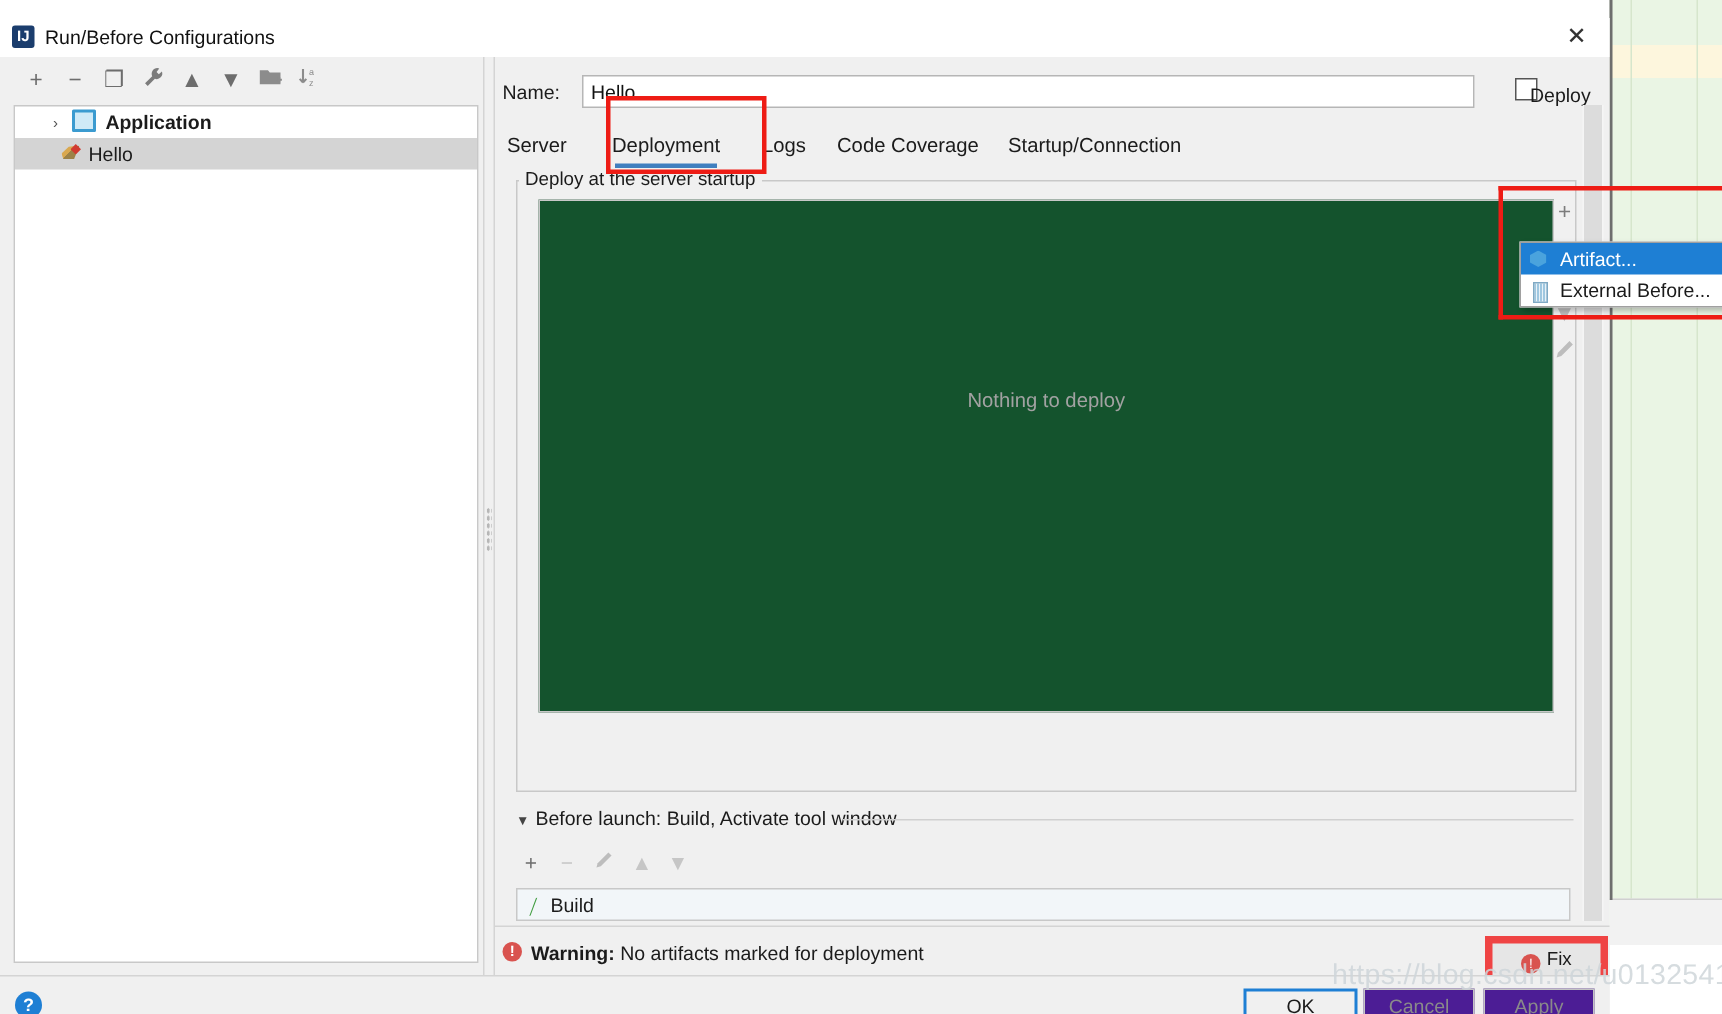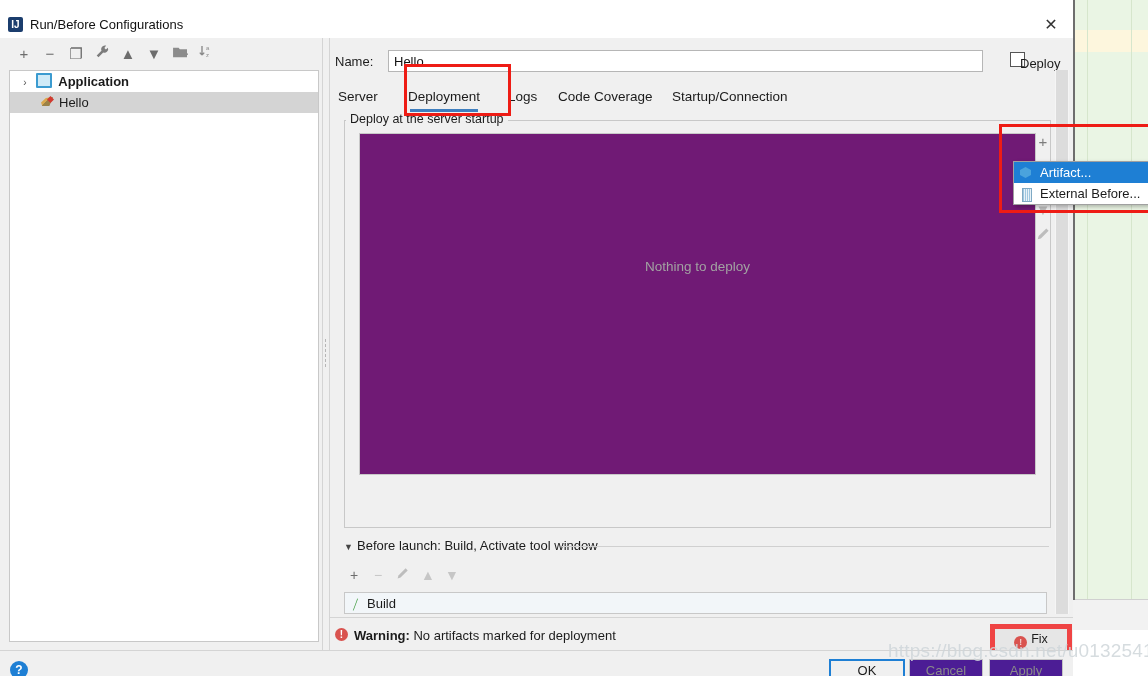--- a/index.html
+++ b/index.html
@@ -26,21 +26,21 @@
   #titlebar .tb-close{position:absolute;right:0;top:0;width:44px;height:26px;text-align:center;
      line-height:26px;font-size:16px;color:#333;cursor:default;}
 
   
   #left-panel{position:absolute;left:0;top:26px;width:325px;height:612px;background:#f0f0f0;}
   #left-toolbar{position:absolute;left:0;top:0;width:325px;height:32px;}
   #left-toolbar .tbtn{position:absolute;top:6px;width:20px;height:20px;text-align:center;line-height:20px;
      font-size:15px;color:#6d6d6d;cursor:default;}
   #tree{position:absolute;left:9px;top:32px;width:308px;height:570px;background:#fff;border:1px solid #c8c8c8;
      border-top:1px solid #c8c8c8;overflow:hidden;}
-  .tree-row{position:relative;height:21px;line-height:21px;white-space:nowrap;padding-left:8px;font-size:13px;}
+  .tree-row{position:relative;height:21px;line-height:21px;white-space:nowrap;padding-left:20px;font-size:13px;}
   .tree-row.sel{background:#d4d4d4;}
   .tree-row .twisty{display:inline-block;width:14px;color:#555;font-size:10px;text-align:center;vertical-align:middle;}
   .tree-row .ticon{display:inline-block;width:16px;height:14px;vertical-align:-2px;margin-right:3px;position:relative;}
   .tree-row .tlabel{font-weight:bold;}
   .tree-row.child .tlabel{font-weight:normal;}
   .ic-app{border:2px solid #3b9bd0;background:#cfeaf7;width:12px;height:11px;border-radius:1px;}
   .ic-tomcat{width:16px;height:14px;background:
      radial-gradient(circle at 4px 9px,#e8b55c 0 3px,transparent 3px),
      radial-gradient(circle at 11px 5px,#c2a05b 0 3px,transparent 3px);}
   .ic-tomcat::after{content:"";position:absolute;left:2px;top:2px;width:12px;height:9px;
@@ -68,21 +68,21 @@
   #share-box .lbl{margin-left:5px;font-size:13px;}
 
   
   #tabs{position:absolute;left:0;top:46px;width:720px;height:28px;}
   .tab{position:absolute;top:0;height:28px;line-height:26px;font-size:13.5px;color:#1b1b1b;cursor:default;white-space:nowrap;}
   .tab.active::after{content:"";position:absolute;left:2px;right:2px;bottom:0;height:3px;background:#3f7fbf;}
 
   
   #group{position:absolute;left:14px;top:82px;width:705px;height:406px;border:1px solid #c8c8c8;background:#f0f0f0;}
   #group-legend{position:absolute;left:16px;top:74px;background:#f0f0f0;padding:0 4px;font-size:12.5px;z-index:3;}
-  #deploy-list{position:absolute;left:14px;top:12px;width:675px;height:340px;background:#701a75;border:1px solid #c8c8c8;}
+  #deploy-list{position:absolute;left:14px;top:12px;width:675px;height:340px;background:#14532d;border:1px solid #c8c8c8;}
   #deploy-list .empty{position:absolute;left:0;right:0;top:125px;text-align:center;color:#a2a2a2;font-size:13.5px;}
 
   
   #group-tools{position:absolute;left:683px;top:8px;width:36px;height:160px;}
   #group-tools .gbtn{position:absolute;left:0;width:30px;height:26px;text-align:center;line-height:26px;
      font-size:15px;color:#7c7c7c;cursor:default;}
 
   
   #before{position:absolute;left:14px;top:500px;width:705px;height:100px;}
   #before .bl-head{position:absolute;left:0;top:0;font-size:13px;white-space:nowrap;}

